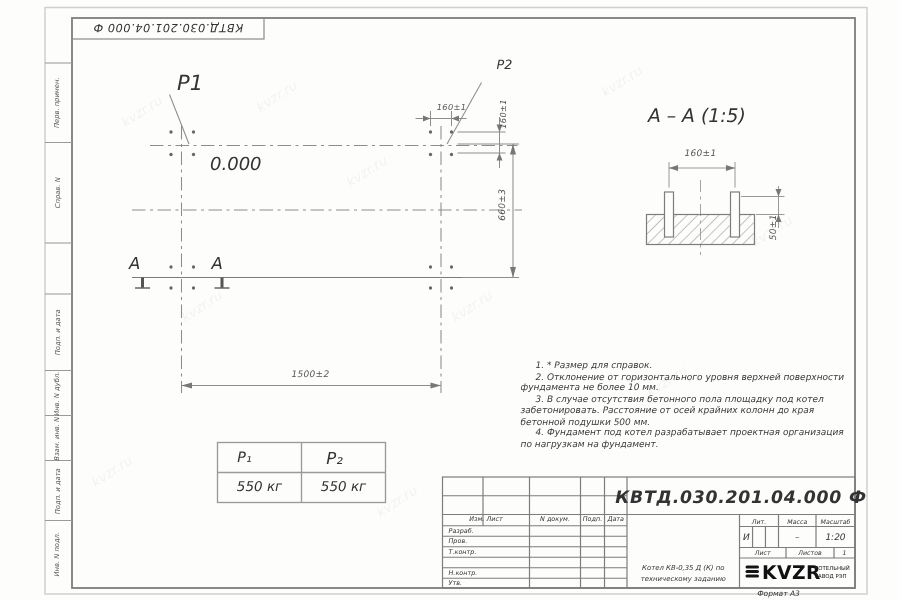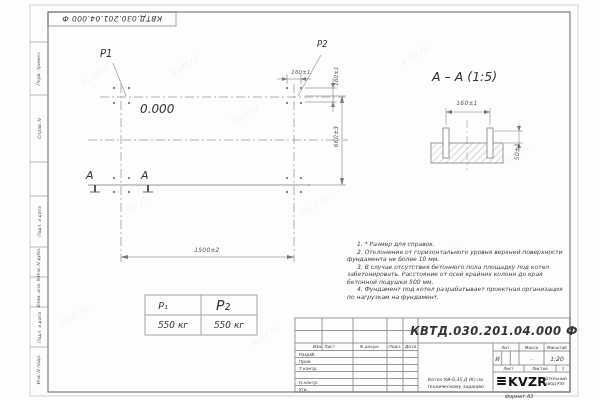--- a/index.html
+++ b/index.html
@@ -202,36 +202,36 @@
   <div class="vbox" style="top:277px;height:30px">
       <span>Взам. инв. N</span>
     </div>
   <div class="vbox" style="top:307px;height:40px">
       <span>Подп. и дата</span>
     </div>
   <div class="vbox" style="top:347px;height:45px">
       <span>Инв. N подл.</span>
     </div>
 
-  <div class="txt" style="left:100px;top:48px;font-size:10px">P1</div>
-  <div class="txt" style="left:317px;top:39px;font-size:8.5px">P2</div>
+  <div class="txt" style="left:118px;top:48px;font-size:14px">P1</div>
+  <div class="txt" style="left:331px;top:39px;font-size:8.5px">P2</div>
   <div class="txt" style="left:140px;top:102px;font-size:12px">0.000</div>
   <div class="txt" style="left:86px;top:169px;font-size:11px">А</div>
   <div class="txt" style="left:141px;top:169px;font-size:11px">А</div>
   <div class="txt dim ctr" style="left:157px;top:246px;width:100px">1500±2</div>
   <div class="txt dim ctr rot" style="left:315px;top:133px;width:40px">660±3</div>
   <div class="txt dim ctr" style="left:284px;top:69px;width:34px;font-size:5.5px">160±1</div>
   <div class="txt dim ctr rot" style="left:319px;top:73px;width:34px;font-size:5.5px">160±1</div>
 
   <div class="txt" style="left:432px;top:69px;font-size:12.5px">А – А (1:5)</div>
   <div class="txt dim ctr" style="left:444px;top:99px;width:46px">160±1</div>
   <div class="txt dim ctr rot" style="left:498px;top:148px;width:36px">50±1</div>
 
   <div class="txt ctr" style="left:145px;top:295px;width:36px;height:20px;font-size:9.5px">P₁</div>
-  <div class="txt ctr" style="left:201px;top:295px;width:44px;height:20px;font-size:14px">P₂</div>
+  <div class="txt ctr" style="left:201px;top:295px;width:44px;height:20px;font-size:11px">P₂</div>
   <div class="txt ctr" style="left:145px;top:315px;width:56px;height:20px;font-size:9px">550 кг</div>
   <div class="txt ctr" style="left:201px;top:315px;width:56px;height:20px;font-size:9px">550 кг</div>
 
   <div class="notes">
     <p>1. * Размер для справок.</p>
     <p>2. Отклонение от горизонтального уровня верхней поверхности фундамента не более 10 мм.</p>
     <p>3. В случае отсутствия бетонного пола площадку под котел забетонировать. Расстояние от осей крайних колонн до края бетонной подушки 500 мм.</p>
     <p>4. Фундамент под котел разрабатывает проектная организация по нагрузкам на фундамент.</p>
   </div>
 

